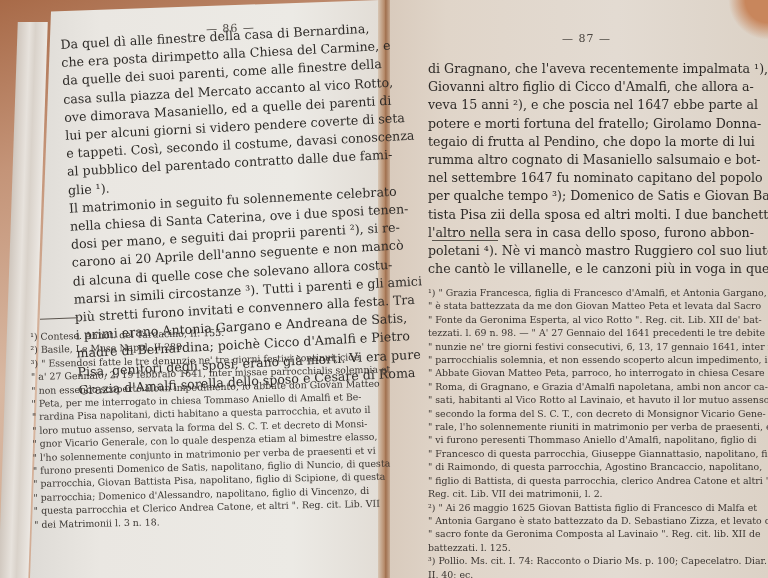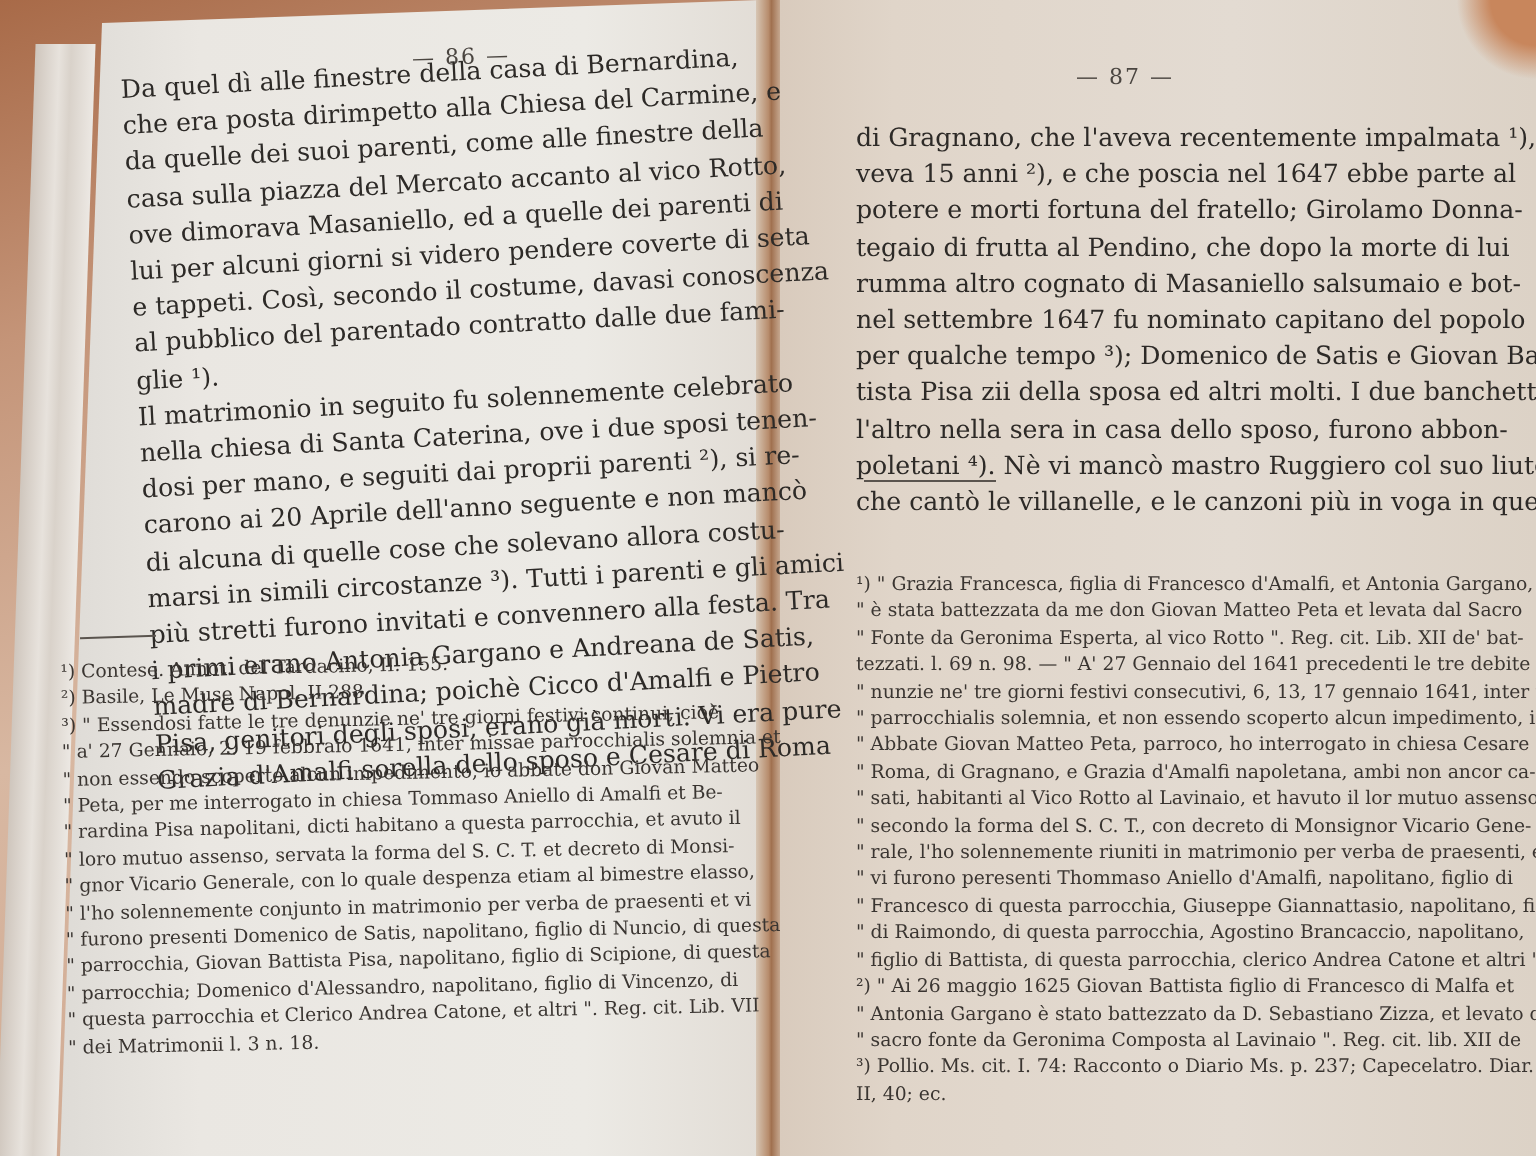--- a/index.html
+++ b/index.html
@@ -103,24 +103,25 @@
     <span class="line">" loro mutuo assenso, servata la forma del S. C. T. et decreto di Monsi-</span>
     <span class="line">" gnor Vicario Generale, con lo quale despenza etiam al bimestre elasso,</span>
     <span class="line">" l'ho solennemente conjunto in matrimonio per verba de praesenti et vi</span>
     <span class="line">" furono presenti Domenico de Satis, napolitano, figlio di Nuncio, di questa</span>
     <span class="line">" parrocchia, Giovan Battista Pisa, napolitano, figlio di Scipione, di questa</span>
     <span class="line">" parrocchia; Domenico d'Alessandro, napolitano, figlio di Vincenzo, di</span>
     <span class="line">" questa parrocchia et Clerico Andrea Catone, et altri ". Reg. cit. Lib. VII</span>
     <span class="line last">" dei Matrimonii l. 3 n. 18.</span>
   </div>
 
-<div class="page-num" style="left:538px; top:32px;">— 87 —</div>
+<div class="page-num" style="left:562px; top:32px;">— 87 —</div>
 
 <div class="text-block right-main" id="right-body">
     <span class="line">di Gragnano, che l'aveva recentemente impalmata ¹),</span>
+    <span class="line">Giovanni altro figlio di Cicco d'Amalfi, che allora a-</span>
     <span class="line">veva 15 anni ²), e che poscia nel 1647 ebbe parte al</span>
     <span class="line">potere e morti fortuna del fratello; Girolamo Donna-</span>
     <span class="line">tegaio di frutta al Pendino, che dopo la morte di lui</span>
     <span class="line">rumma altro cognato di Masaniello salsumaio e bot-</span>
     <span class="line">nel settembre 1647 fu nominato capitano del popolo</span>
     <span class="line">per qualche tempo ³); Domenico de Satis e Giovan Bat-</span>
     <span class="line">tista Pisa zii della sposa ed altri molti. I due banchetti</span>
     <span class="line">l'altro nella sera in casa dello sposo, furono abbon-</span>
     <span class="line">poletani ⁴). Nè vi mancò mastro Ruggiero col suo liuto,</span>
     <span class="line last">che cantò le villanelle, e le canzoni più in voga in quel</span>
@@ -136,18 +137,20 @@
     <span class="line">" parrocchialis solemnia, et non essendo scoperto alcun impedimento, io</span>
     <span class="line">" Abbate Giovan Matteo Peta, parroco, ho interrogato in chiesa Cesare di</span>
     <span class="line">" Roma, di Gragnano, e Grazia d'Amalfi napoletana, ambi non ancor ca-</span>
     <span class="line">" sati, habitanti al Vico Rotto al Lavinaio, et havuto il lor mutuo assenso</span>
     <span class="line">" secondo la forma del S. C. T., con decreto di Monsignor Vicario Gene-</span>
     <span class="line">" rale, l'ho solennemente riuniti in matrimonio per verba de praesenti, et</span>
     <span class="line">" vi furono peresenti Thommaso Aniello d'Amalfi, napolitano, figlio di</span>
     <span class="line">" Francesco di questa parrocchia, Giuseppe Giannattasio, napolitano, figlio</span>
     <span class="line">" di Raimondo, di questa parrocchia, Agostino Brancaccio, napolitano,</span>
     <span class="line">" figlio di Battista, di questa parrocchia, clerico Andrea Catone et altri ".</span>
+    <span class="line last">Reg. cit. Lib. VII dei matrimonii, l. 2.</span>
     <span class="line">²) " Ai 26 maggio 1625 Giovan Battista figlio di Francesco di Malfa et</span>
     <span class="line">" Antonia Gargano è stato battezzato da D. Sebastiano Zizza, et levato da</span>
     <span class="line">" sacro fonte da Geronima Composta al Lavinaio ". Reg. cit. lib. XII de</span>
-    <span class="line">³) Pollio. Ms. cit. I. 74: Racconto o Diario Ms. p. 237; Capecelatro. Diar.</span>
+    <span class="line last">battezzati. l. 125.</span>
+    <span class="line">³) Pollio. Ms. cit. I. 74: Racconto o Diario Ms. p. 100; Capecelatro. Diar.</span>
     <span class="line last">II, 40; ec.</span>
   </div>
 
 </body></html>

